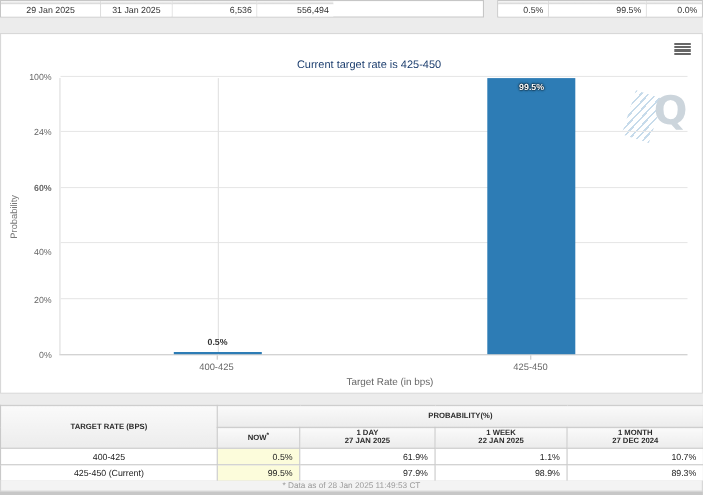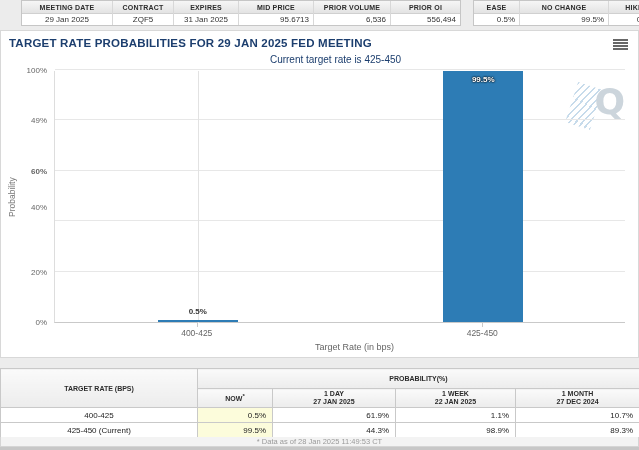--- a/index.html
+++ b/index.html
@@ -5,21 +5,21 @@
   * { box-sizing: border-box; margin: 0; padding: 0; }
   html,body { width: 639px; height: 450px; }
   body {
     position: relative; overflow: hidden;
     background: #ececec;
     font-family: "Liberation Sans", sans-serif;
     color: #222;
   }
   
   .stats-table { position: absolute; top: 0; display: flex; background: #fff;
-    border: 1px solid #c6c6c6; height: 26px; margin-left: 21px; }
+    border: 1px solid #c6c6c6; height: 16px; }
   .stats-table.left { left: 0; width: 440px; }
   .stats-table.right { left: 452px; width: 187px; }
   .stat-col { border-right: 1px solid #d8d8d8; display: flex; flex-direction: column; }
   .stat-col:last-child { border-right: none; }
   .stat-col .lbl {
     height: 13px; line-height: 13px; text-align: center;
     font-size: 7px; font-weight: bold; color: #2b2b2b; letter-spacing: .2px;
     background: linear-gradient(#f6f6f6, #e3e3e3);
     border-bottom: 1px solid #d0d0d0; white-space: nowrap; overflow: hidden;
   }
@@ -85,31 +85,23 @@
     background: #c7c7c7; }
 </style>
 </head>
 <body>
 
 <div class="stats-table left">
   <div class="stat-col" style="width:91px">
     <div class="lbl">MEETING DATE</div>
     <div class="val c">29 Jan 2025</div>
   </div>
-  <div class="stat-col" style="width:61px">
-    <div class="lbl">CONTRACT</div>
-    <div class="val c">ZQF5</div>
-  </div>
   <div class="stat-col" style="width:65px">
     <div class="lbl">EXPIRES</div>
     <div class="val c">31 Jan 2025</div>
-  </div>
-  <div class="stat-col" style="width:75px">
-    <div class="lbl">MID PRICE</div>
-    <div class="val r">95.6713</div>
   </div>
   <div class="stat-col" style="width:77px">
     <div class="lbl">PRIOR VOLUME</div>
     <div class="val r">6,536</div>
   </div>
   <div class="stat-col" style="width:69px">
     <div class="lbl">PRIOR OI</div>
     <div class="val r">556,494</div>
   </div>
 </div>
@@ -122,30 +114,29 @@
     <div class="lbl">NO CHANGE</div>
     <div class="val r">99.5%</div>
   </div>
   <div class="stat-col" style="width:50px">
     <div class="lbl">HIKE</div>
     <div class="val r">0.0%</div>
   </div>
 </div>
 
 <div class="chart-panel">
-  <div class="chart-title">TARGET RATE PROBABILITIES FOR 29 JAN 2025 FED MEETING</div>
   <div class="chart-menu" title=""></div>
   <div class="chart-subtitle">Current target rate is 425-450</div>
   <div class="y-title">Probability</div>
   <div class="y-labels">
       <span style="bottom: -5px;">0%</span>
       <span style="bottom: 45.4px;">20%</span>
-      <span style="bottom: 110px;">40%</span>
+      <span style="bottom: 88px;">40%</span>
       <span style="bottom: 146.2px; font-weight: bold;">60%</span>
-      <span style="bottom: 196.6px;">49%</span>
+      <span style="bottom: 196.6px;">24%</span>
       <span style="bottom: 247px;">100%</span>
     </div>
   <div class="watermark">
     <div class="hatch"></div>
     <div class="q">Q</div>
   </div>
   <div class="plot-area">
       <div class="gridline" style="bottom: 50.4px;"></div>
       <div class="gridline" style="bottom: 100.8px;"></div>
       <div class="gridline" style="bottom: 151.2px;"></div>
@@ -199,20 +190,20 @@
   <tr class="r">
     <td class="rate">400-425</td>
     <td class="num now">0.5%</td>
     <td class="num">61.9%</td>
     <td class="num">1.1%</td>
     <td class="num">10.7%</td>
   </tr>
   <tr class="r">
     <td class="rate">425-450 (Current)</td>
     <td class="num now">99.5%</td>
-    <td class="num">44.3%</td>
+    <td class="num">97.9%</td>
     <td class="num">98.9%</td>
     <td class="num">89.3%</td>
   </tr>
 </tbody>
   </table>
 <div class="table-footnote">* Data as of 28 Jan 2025 11:49:53 CT</div>
 <div class="bottom-strip"></div>
 
 </body></html>

